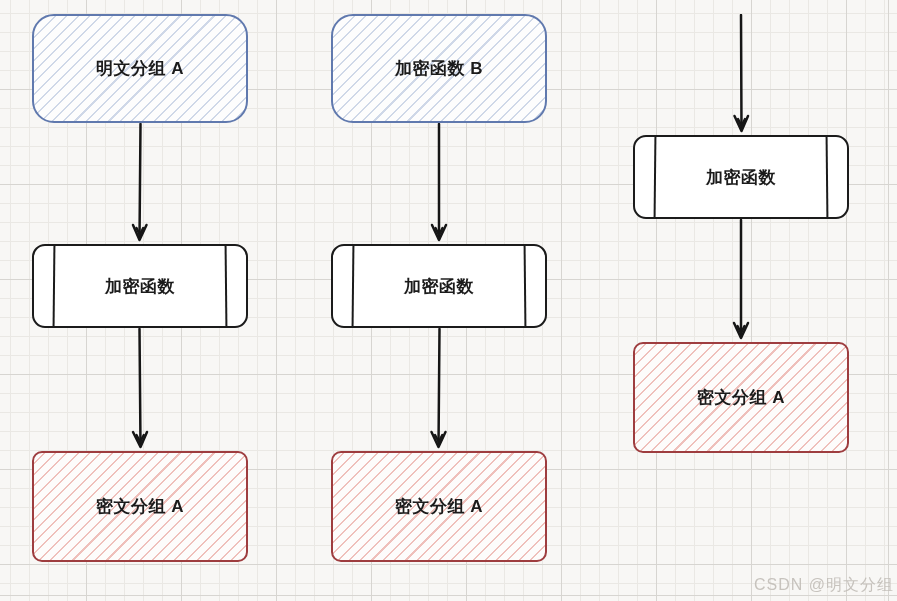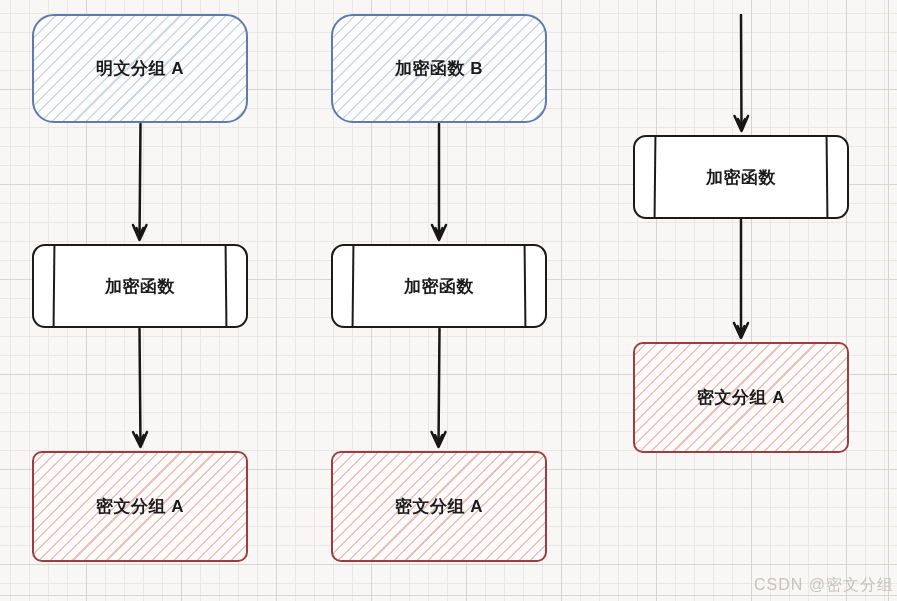--- a/index.html
+++ b/index.html
@@ -168,14 +168,14 @@
     <svg class="arrow" width="24" height="123" viewBox="0 0 24 123">
       <line x1="12" y1="1" x2="12" y2="118"></line>
       <path d="M5 104 L12 119 L19 104"></path>
       <path d="M8.5 107 L12 114 L15.5 107"></path>
     </svg>
     <div class="box ciphertext">
       <span>密文分组 A</span>
     </div>
   </div>
 
-  <div class="watermark">CSDN @密文分组</div>
+  <div class="watermark">CSDN @明文分组</div>
 </div>
 
 </body></html>

